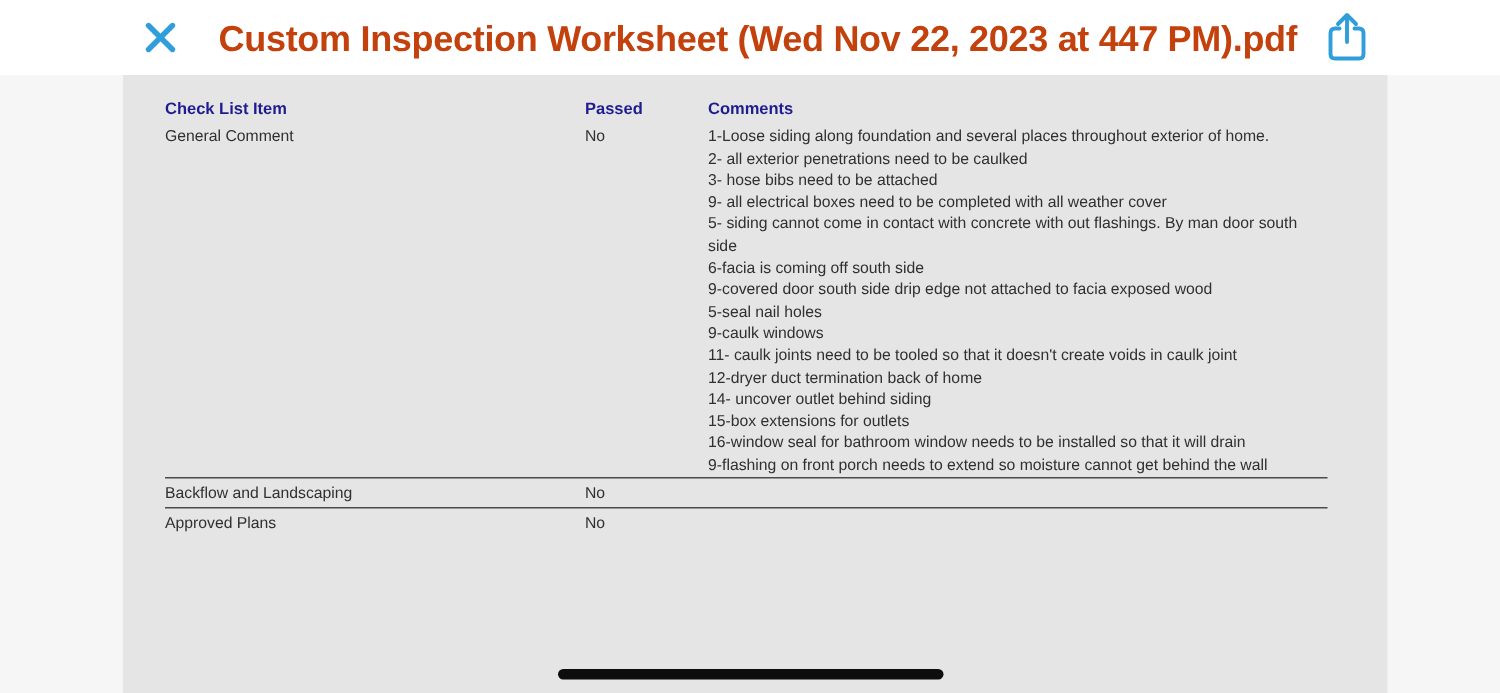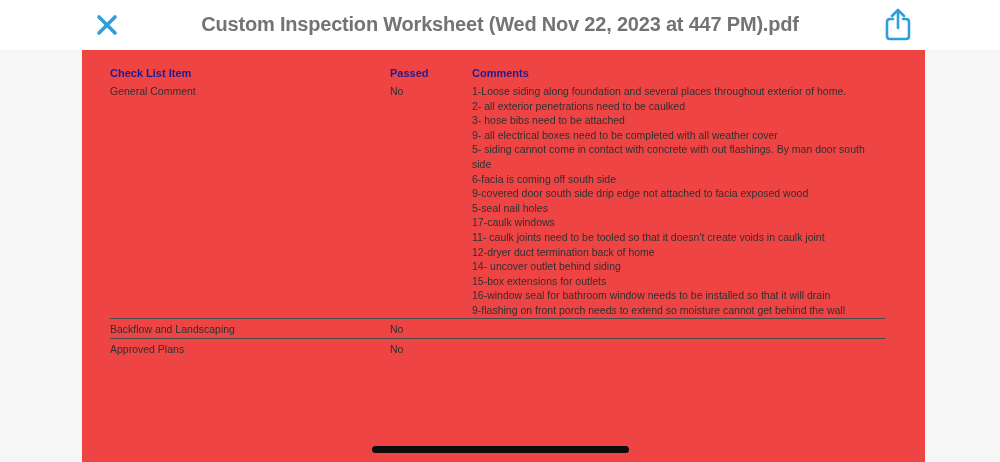--- a/index.html
+++ b/index.html
@@ -11,31 +11,31 @@
   }
 
   
   .toolbar { position:absolute; top:0; left:0; right:0; height:50px; background:#ffffff; z-index:5; }
   .close-btn {
     position:absolute; left:93px; top:11px; width:28px; height:28px;
     background:none; border:none; cursor:pointer; padding:0;
   }
   .doc-title {
     position:absolute; left:135px; right:135px; top:13px;
-    text-align:center; font-size:20px; font-weight:bold;
-    color:#737373; letter-spacing:-0.2px; white-space:nowrap; overflow:hidden;
+    text-align:right; font-size:24px; font-weight:bold;
+    color:#c2410c; letter-spacing:-0.2px; white-space:nowrap; overflow:hidden;
   }
   .share-btn {
     position:absolute; left:881px; top:7px; width:34px; height:36px;
     background:none; border:none; cursor:pointer; padding:0;
   }
 
   
   .content { position:absolute; top:50px; left:0; right:0; bottom:0; background:#f6f6f7; }
-  .page { position:absolute; left:82px; top:0; bottom:0; width:843px; background:#ef4444;text-decoration:underline; }
+  .page { position:absolute; left:82px; top:0; bottom:0; width:843px; background:#e5e5e5;text-decoration:underline; }
 
   
   .table { position:absolute; left:28px; right:40px; top:16px; color:#303030; }
   .thead, .trow { display:grid; grid-template-columns:280px 82px 1fr; align-items:start; }
   .thead {
     font-size:11px; line-height:14px; font-weight:bold;
     color:#1f1c8f; margin-bottom:4px;
   }
   .trow { font-size:10.5px; line-height:14.6px; }
   .cell-comments { max-width:400px; }
@@ -92,21 +92,21 @@
           <div>No</div>
           <div class="cell-comments">
             <div class="comment-line">1-Loose siding along foundation and several places throughout exterior of home.</div>
             <div class="comment-line">2- all exterior penetrations need to be caulked</div>
             <div class="comment-line">3- hose bibs need to be attached</div>
             <div class="comment-line">9- all electrical boxes need to be completed with all weather cover</div>
             <div class="comment-line">5- siding cannot come in contact with concrete with out flashings. By man door south side</div>
             <div class="comment-line">6-facia is coming off south side</div>
             <div class="comment-line">9-covered door south side drip edge not attached to facia exposed wood</div>
             <div class="comment-line">5-seal nail holes</div>
-            <div class="comment-line">17-caulk windows</div>
+            <div class="comment-line">9-caulk windows</div>
             <div class="comment-line">11- caulk joints need to be tooled so that it doesn't create voids in caulk joint</div>
             <div class="comment-line">12-dryer duct termination back of home</div>
             <div class="comment-line">14- uncover outlet behind siding</div>
             <div class="comment-line">15-box extensions for outlets</div>
             <div class="comment-line">16-window seal for bathroom window needs to be installed so that it will drain</div>
             <div class="comment-line">9-flashing on front porch needs to extend so moisture cannot get behind the wall</div>
           </div>
         </div>
 
         <div class="trow bordered">

